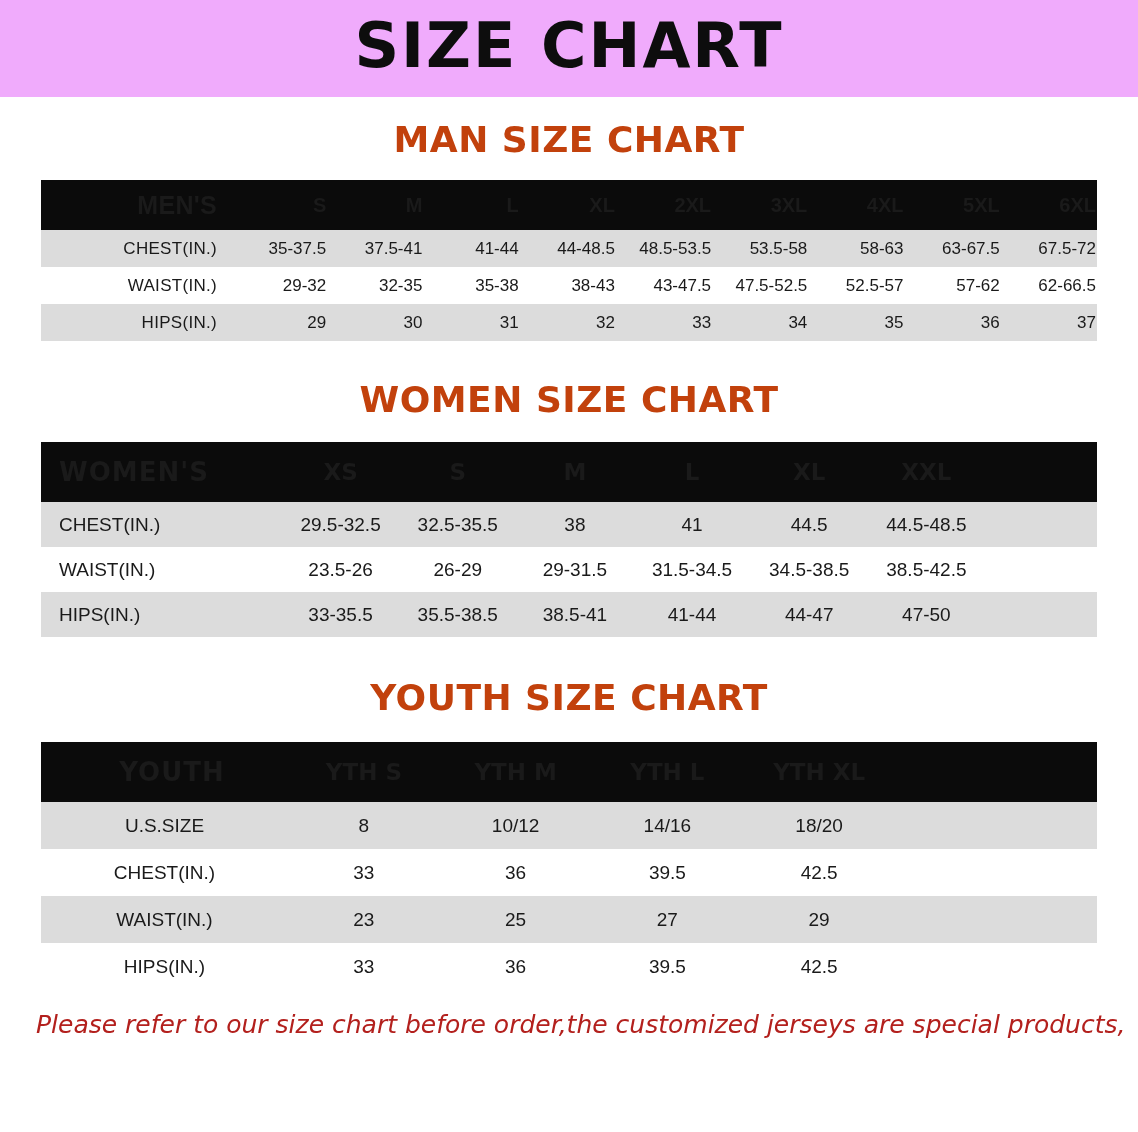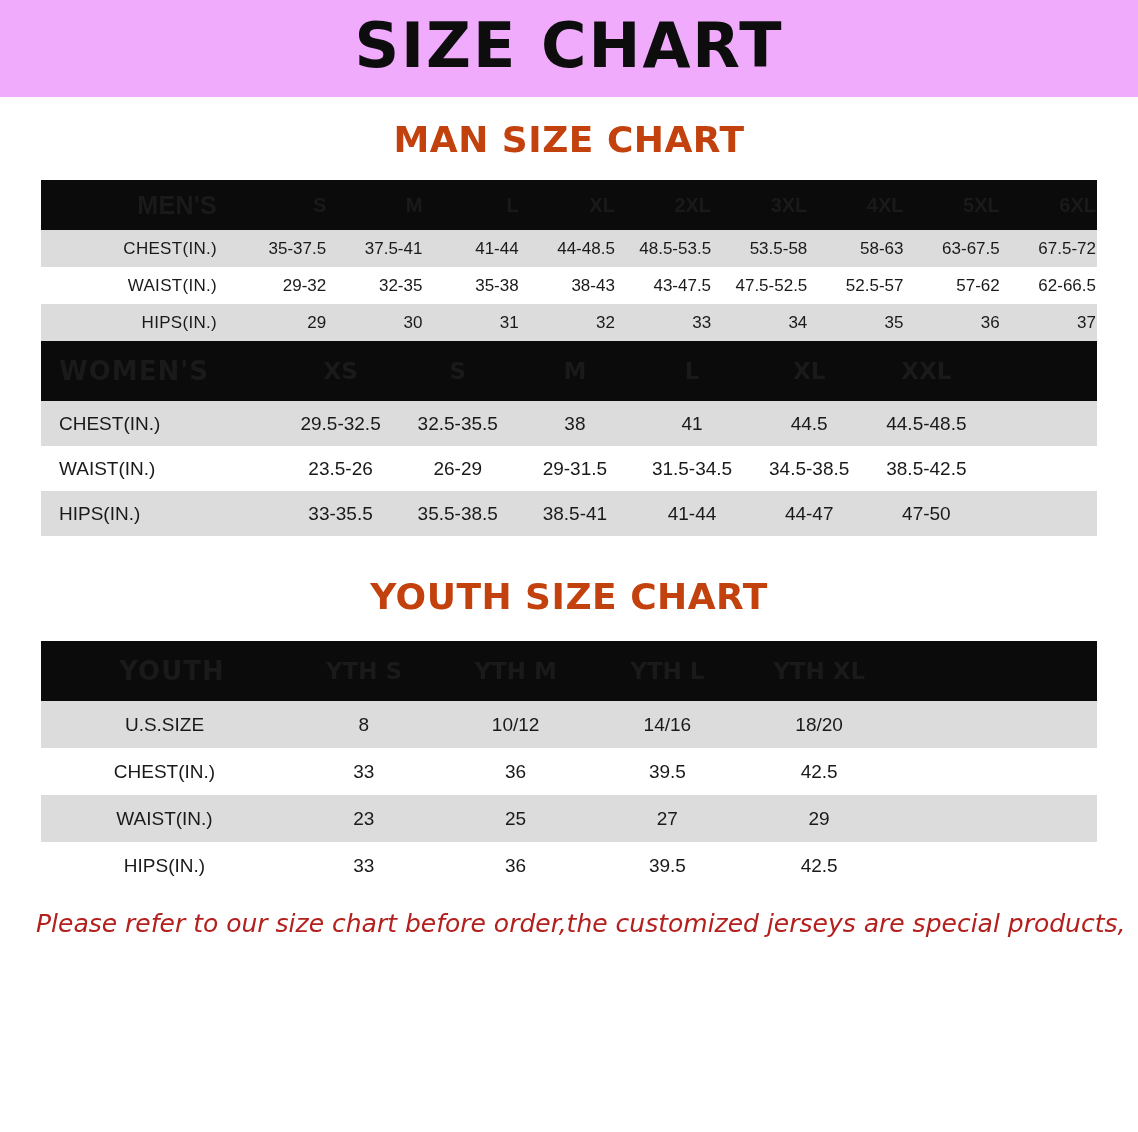--- a/index.html
+++ b/index.html
@@ -190,20 +190,21 @@
           <td>34</td>
           <td>35</td>
           <td>36</td>
           <td>37</td>
         </tr>
       </tbody>
     </table>
   </div>
 
   <div class="section">
+    <div class="section-title women-title">WOMEN SIZE CHART</div>
     <table class="women-table">
       <tbody>
         <tr class="head-row">
           <td class="rowlabel" style="width:222px">WOMEN'S</td>
           <td>XS</td>
           <td>S</td>
           <td>M</td>
           <td>L</td>
           <td>XL</td>
           <td>XXL</td>

